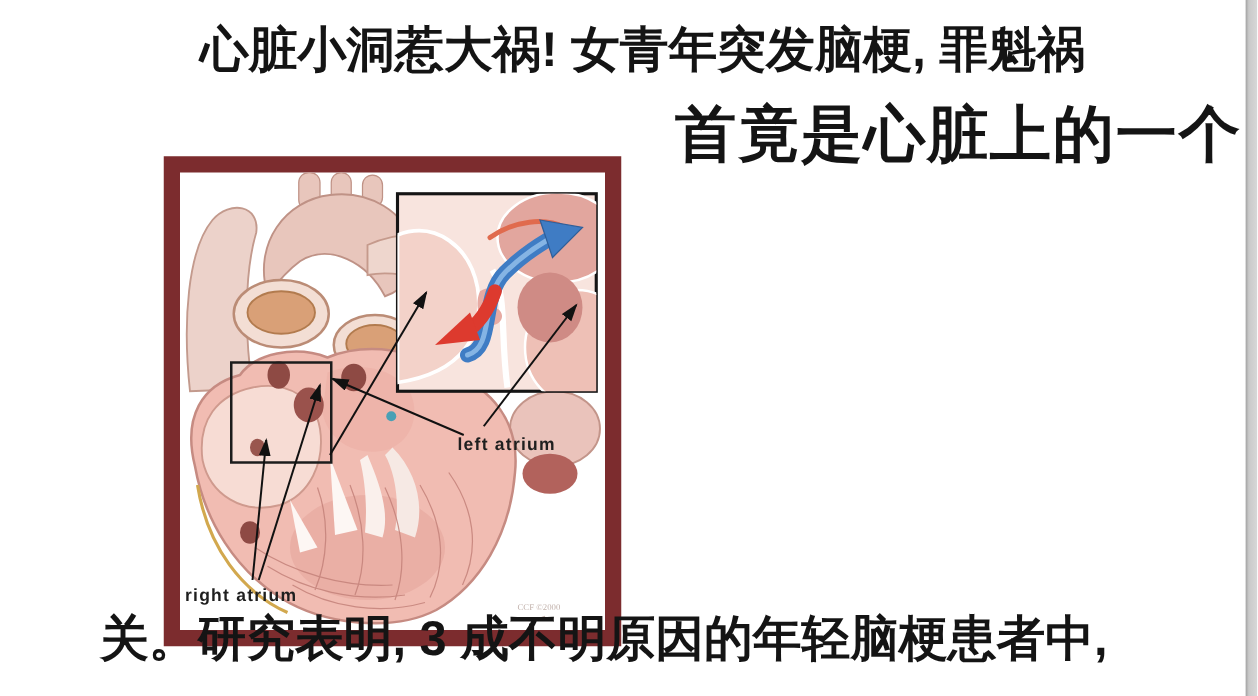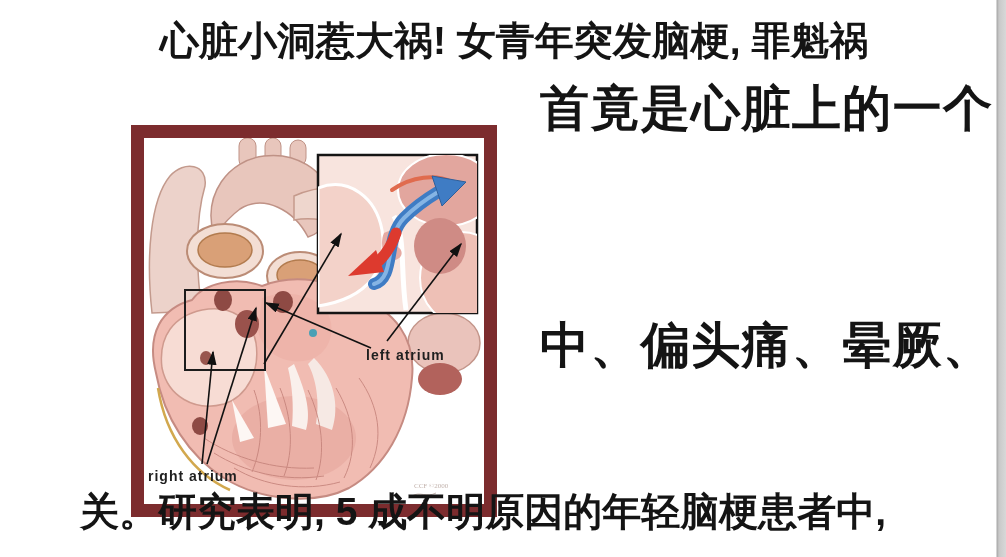--- a/index.html
+++ b/index.html
@@ -128,18 +128,17 @@
       </g>
 
       <text class="lbl" x="222" y="222">left atrium</text>
       <text class="lbl" x="4" y="343">right atrium</text>
       <text class="sig" x="270" y="350">CCF ©2000</text>
       <path d="M 268,358 C 276,353 282,360 292,355" stroke="#c2b2ac" stroke-width="1" fill="none"></path>
     </svg>
   </div>
 
   <div class="line col-line" style="top:84px">首竟是心脏上的一个</div>
-  <div class="line col-line" style="top:321px">中、偏头痛、晕厥、</div>
 
-  <div class="line bottom-line">关。研究表明, 5 成不明原因的年轻脑梗患者中,</div>
+  <div class="line bottom-line">关。研究表明, 3 成不明原因的年轻脑梗患者中,</div>
 
   <div class="page-edge"></div>
 </div>
 
 </body></html>

